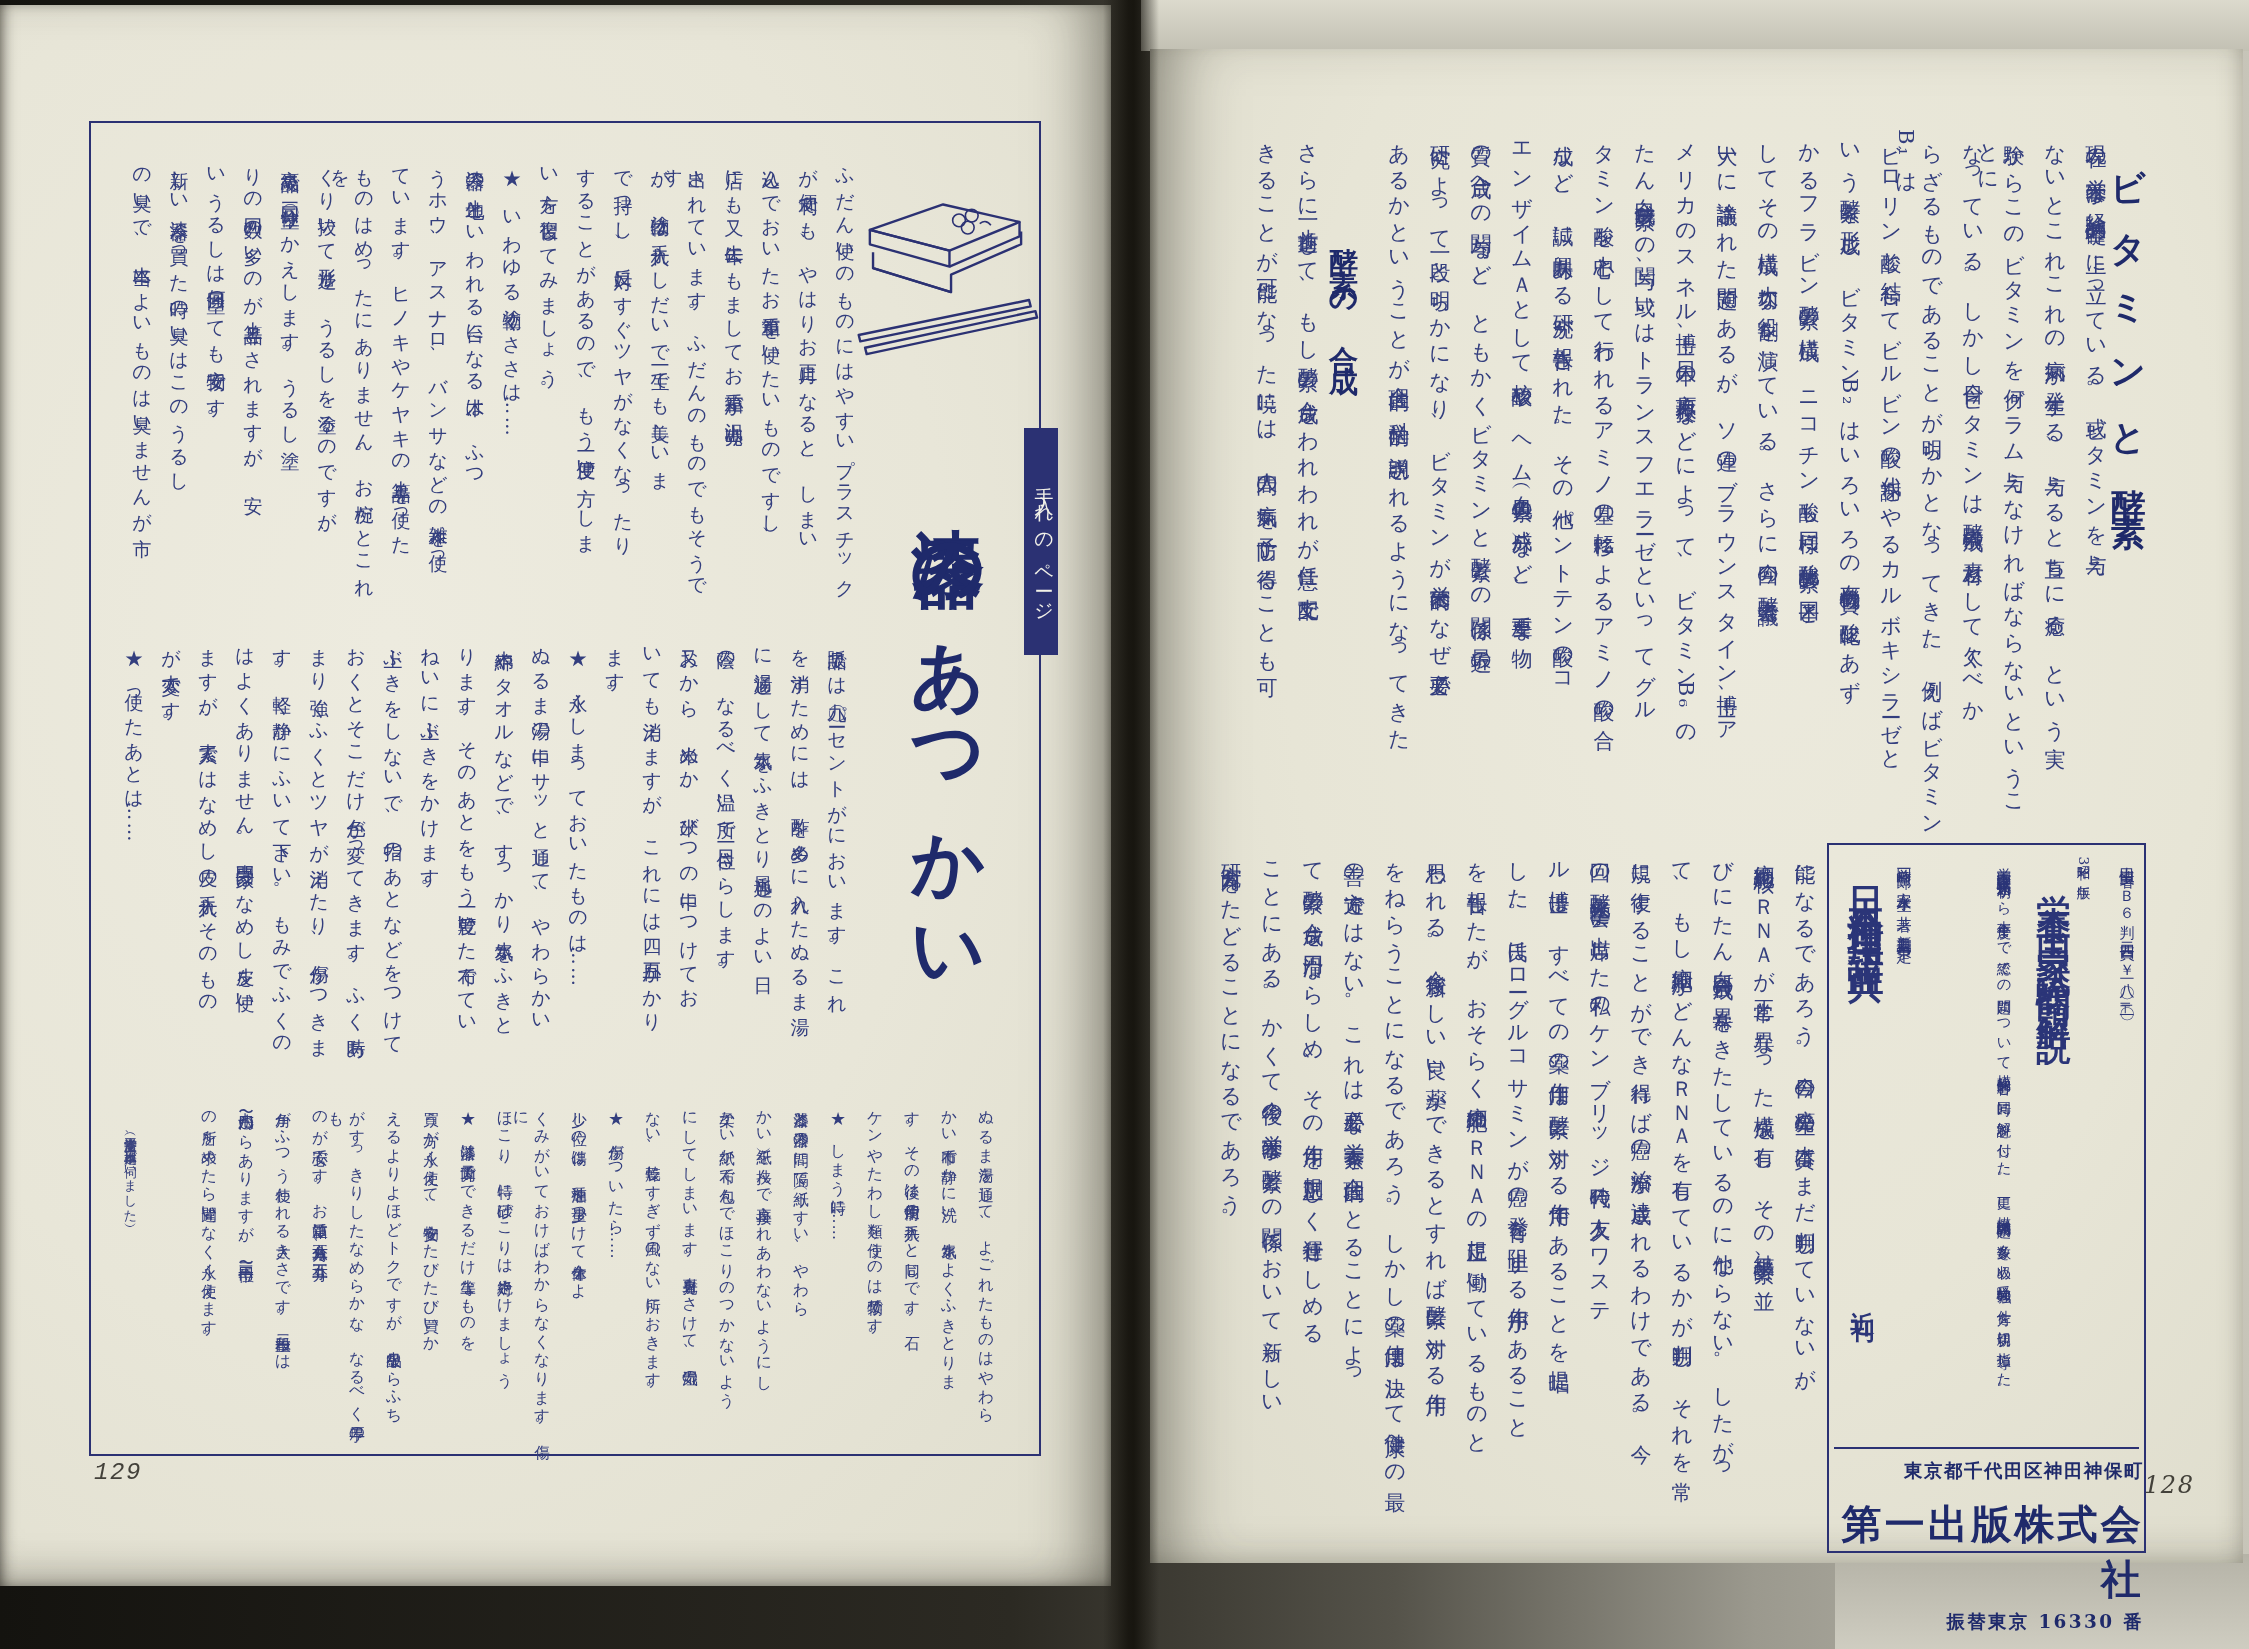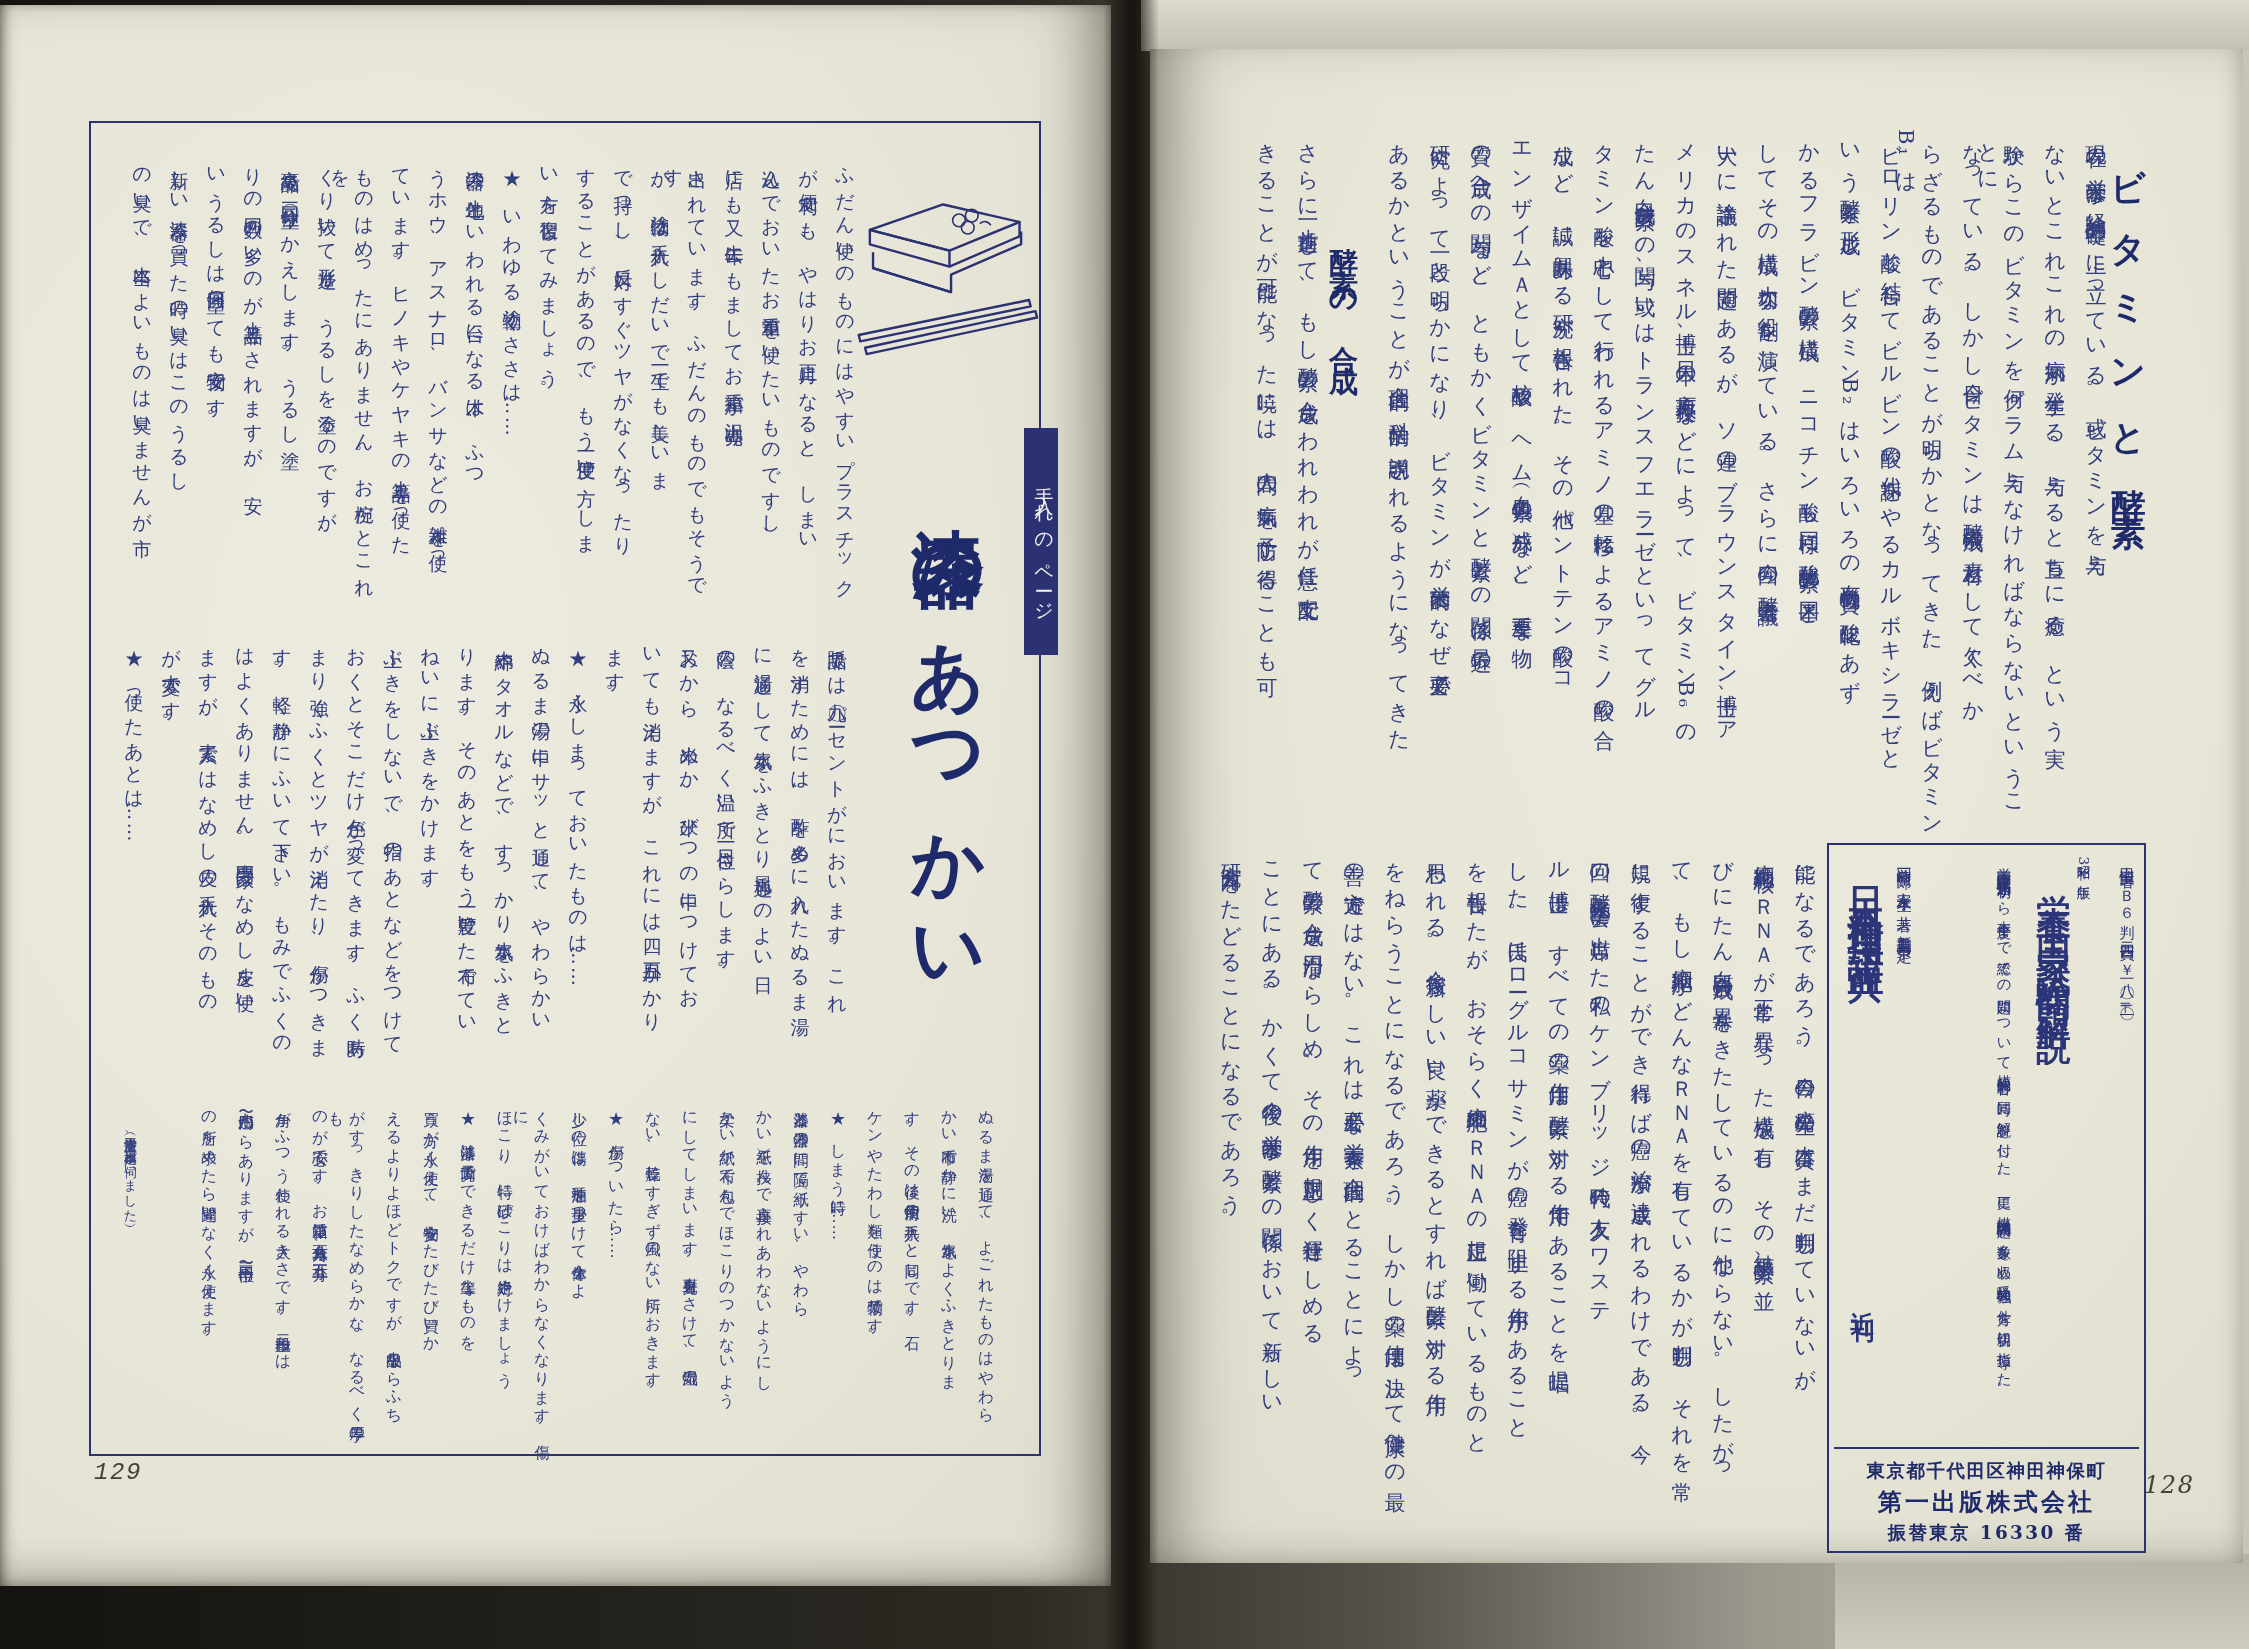--- a/index.html
+++ b/index.html
@@ -41,23 +41,23 @@
   
   .ad-box{position:absolute;border:2.4px solid #2b3173;box-sizing:border-box;}
   .ad-box .vtext{color:#2b3578;}
   .ad-author{font-size:15px;letter-spacing:1.6px;}
   .ad-edition{font-size:13.6px;letter-spacing:0.8px;}
   .ad-title1{font-size:34px;font-weight:bold;letter-spacing:13.6px;color:#1f2a6b;}
   .ad-desc{font-size:14.4px;letter-spacing:1.6px;line-height:24px;height:578px;}
   .ad-title2{font-size:36px;font-weight:bold;letter-spacing:11.2px;color:#1f2a6b;}
   .ad-status{font-size:24px;font-weight:bold;letter-spacing:8px;color:#1f2a6b;}
   .ad-divider{position:absolute;left:4.8px;right:4.8px;top:602px;border-top:2.4px solid #2b3173;}
-  .ad-publisher{position:absolute;left:0;right:0;top:610px;text-align:center;color:#1f2a6b;}
+  .ad-publisher{position:absolute;left:0;right:0;top:610px;text-align:right;color:#1f2a6b;}
   .ad-address{font-size:18.4px;font-weight:bold;letter-spacing:1.6px;margin-top:3.2px;}
-  .ad-name{font-size:24px;font-weight:bold;letter-spacing:3.2px;margin-top:3px;}
+  .ad-name{font-size:40px;font-weight:bold;letter-spacing:3.2px;margin-top:14px;}
   .ad-transfer{font-size:18.4px;font-weight:bold;letter-spacing:2.4px;margin-top:1.6px;}
   .page-num{position:absolute;font-style:italic;font-size:24px;color:#43413a;letter-spacing:1.6px;}
   .illu{position:absolute;}
   .illu svg{display:block;}
 </style>
 </head>
 <body>
 
 <div class="scene">
   <div class="backdrop-top-right"></div>

